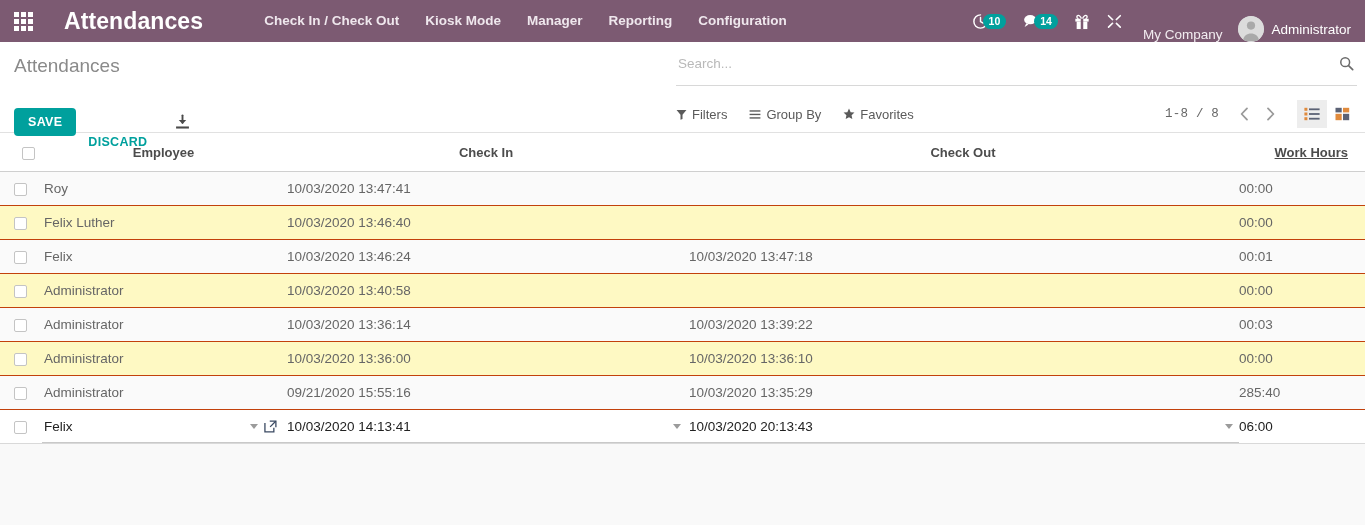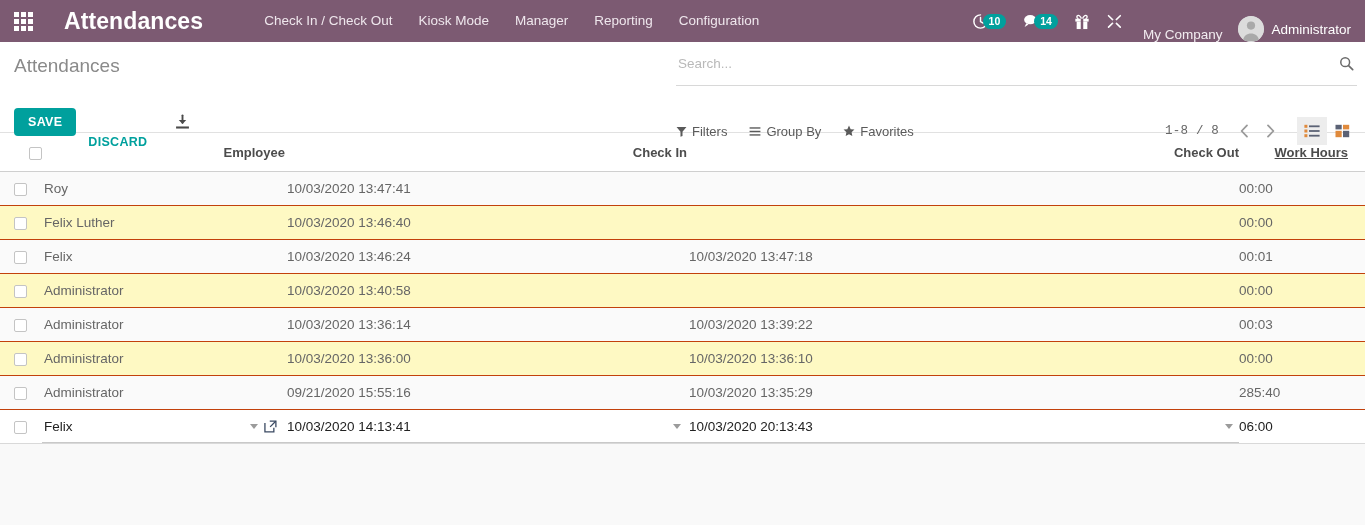--- a/index.html
+++ b/index.html
@@ -30,21 +30,21 @@
     gap: 2px;
   }
   .apps-grid .dots i { background: #ffffff; display: block; width: 5px; height: 5px; }
 
   .brand {
     font-size: 23px; font-weight: bold; color: #ffffff;
     margin-left: 18px; margin-right: 48px;
     letter-spacing: .1px; white-space: nowrap;
     cursor: pointer;
   }
-  .menu-items { display: flex; align-items: center; gap: 0px; }
+  .menu-items { display: flex; align-items: center; gap: 0px; font-weight: bold; }
   .menu-items .mi {
     font-size: 13.5px; color: #efe7ed; padding: 0 13px;
     white-space: nowrap; cursor: pointer; line-height: 42px;
   }
 
   .nav-right {
     position: absolute; right: 8px; top: 0; height: 42px;
     display: flex; align-items: flex-end; gap: 0px;
   }
   .sysbtn {
@@ -115,21 +115,21 @@
   .search-input {
     flex: 1; border: none; outline: none;
     font-size: 13.5px; color: #4c4c4c;
     font-family: "Liberation Sans", sans-serif;
     background: transparent; padding: 0 2px;
   }
   .search-input::placeholder { color: #b9b9b9; }
   .search-mag { width: 22px; display: flex; justify-content: center; cursor: pointer; }
 
   .cp-row2 {
-    display: flex; align-items: center; margin-top: 31px; height: 28px;
+    display: flex; align-items: center; margin-top: 14px; height: 28px;
     position: relative;
   }
   .facet {
     display: flex; align-items: center; gap: 5px;
     font-size: 13px; color: #5a5a5a; margin-right: 22px;
     cursor: pointer; white-space: nowrap;
   }
 
   .pager-area {
     position: absolute; right: 0; top: 0;
@@ -149,21 +149,21 @@
     width: 30px; height: 28px; display: flex;
     align-items: center; justify-content: center; cursor: pointer;
   }
   .vbtn.active { background: #ededed; }
 
   
   .list-wrap { background: #ffffff; width: 100%; }
   table.olist { width: 100%; border-collapse: collapse; table-layout: fixed; }
   table.olist th {
     font-size: 13px; font-weight: bold; color: #4c4c4c;
-    text-align: right; padding: 12px 0 11px 0;
+    text-align: center; padding: 12px 0 11px 0;
     border-bottom: 1px solid #cfcfcf;
     background: #ffffff;
     vertical-align: middle;
   }
   table.olist td {
     font-size: 13.5px; color: #666666;
     padding: 9px 0; border-bottom: 1px solid #c2410c;
     vertical-align: middle; white-space: nowrap; overflow: hidden;
   }
   tr.odd td { background: #fafafa; }

